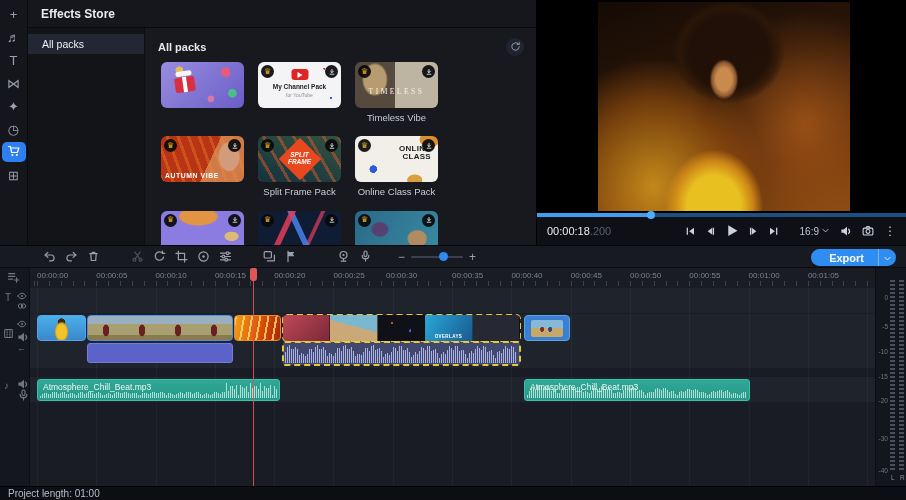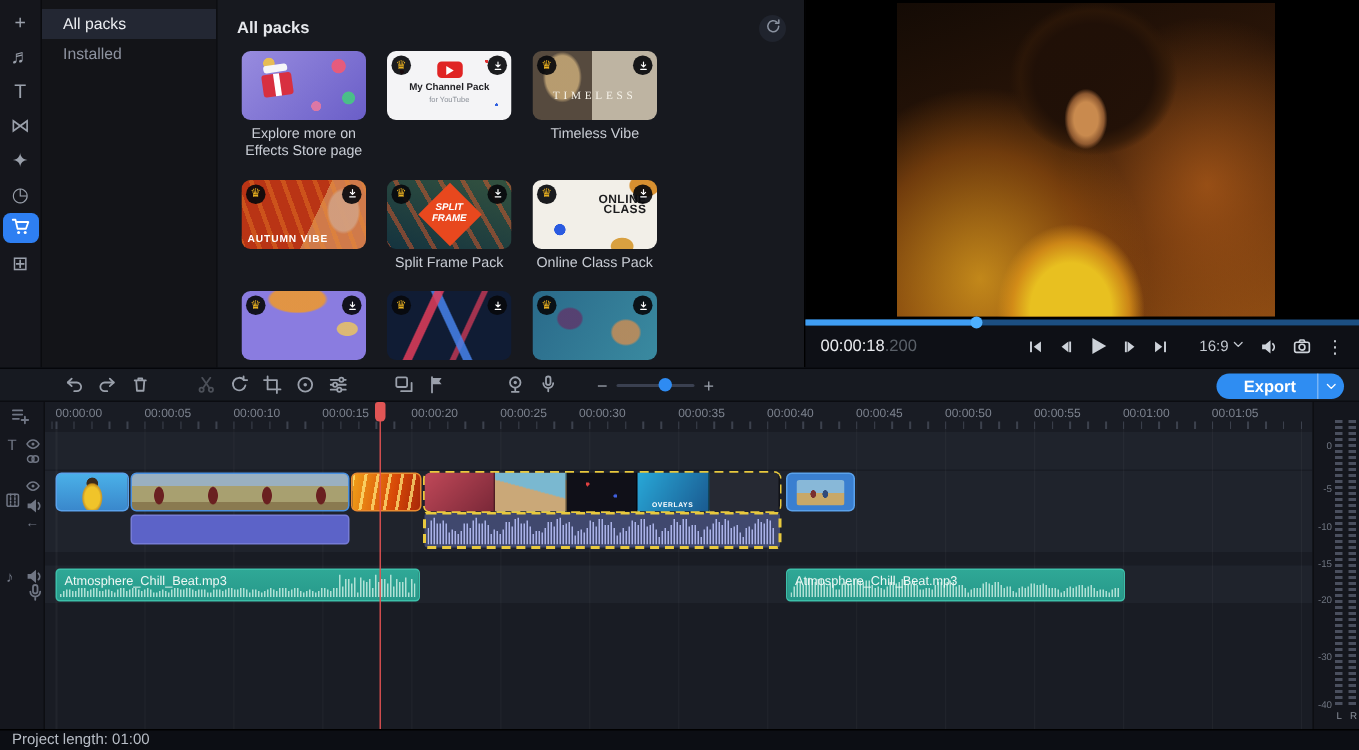--- a/index.html
+++ b/index.html
@@ -273,41 +273,42 @@
               <circle cx="5.4" cy="11" r="1" fill="currentColor" stroke="none"></circle>
               <circle cx="9.8" cy="11" r="1" fill="currentColor" stroke="none"></circle>
             </svg></span>
         </div>
         <div class="rail-item">
           <span>⊞</span>
         </div>
       </nav>
 
     <section id="store">
+      <div id="store-header">
+        <span id="store-title">Effects Store</span>
+      </div>
       <div id="store-body">
         <aside id="store-nav">
             <div class="nav-item active">All packs</div>
-            <div class="nav-item">Installed</div>
           </aside>
         <div id="store-content">
           <div id="content-head">
             <span id="content-title">All packs</span>
             <div id="refresh-btn">
               <span><svg width="11" height="11" viewBox="0 0 13 13" fill="none" stroke="currentColor" stroke-width="1.2" stroke-linecap="round" stroke-linejoin="round">
                     <path d="M10.8 6.5a4.3 4.3 0 1 1-1.3-3.1"></path>
                     <path d="M10.9 1.6v2.6H8.3"></path>
                   </svg></span>
             </div>
           </div>
           <div id="packs-grid">
               <div class="pack-cell">
                 <div class="pack-card pk-gift">
                   <div class="gift-box"></div>
                 </div>
-                <div class="pack-label">Explore more on Effects Store page</div>
               </div>
               <div class="pack-cell">
                 <div class="pack-card pk-youtube">
                   <div class="yt-btn"></div>
                   <div class="yt-title">My Channel Pack</div>
                   <div class="yt-sub">for YouTube</div>
                   <span class="badge crown">♛</span>
                   <span class="badge dl">
                     <svg width="8" height="8" viewBox="0 0 12 11" fill="none" stroke="currentColor" stroke-width="1.2" stroke-linecap="round" stroke-linejoin="round">
                       <path d="M6 1.6v4.6M3.9 4.3 6 6.4l2.1-2.1M3.2 8.8h5.6"></path>

